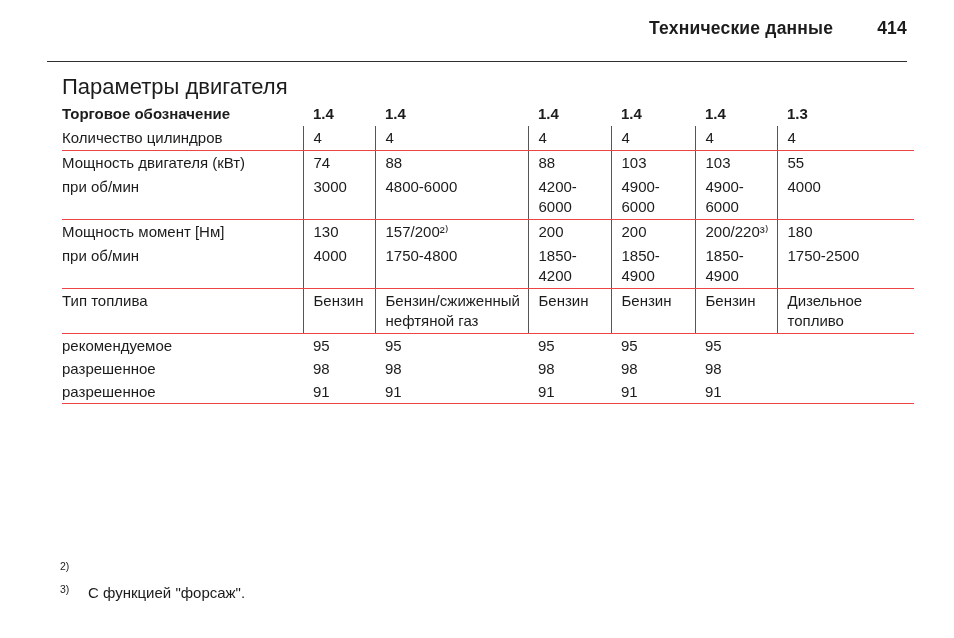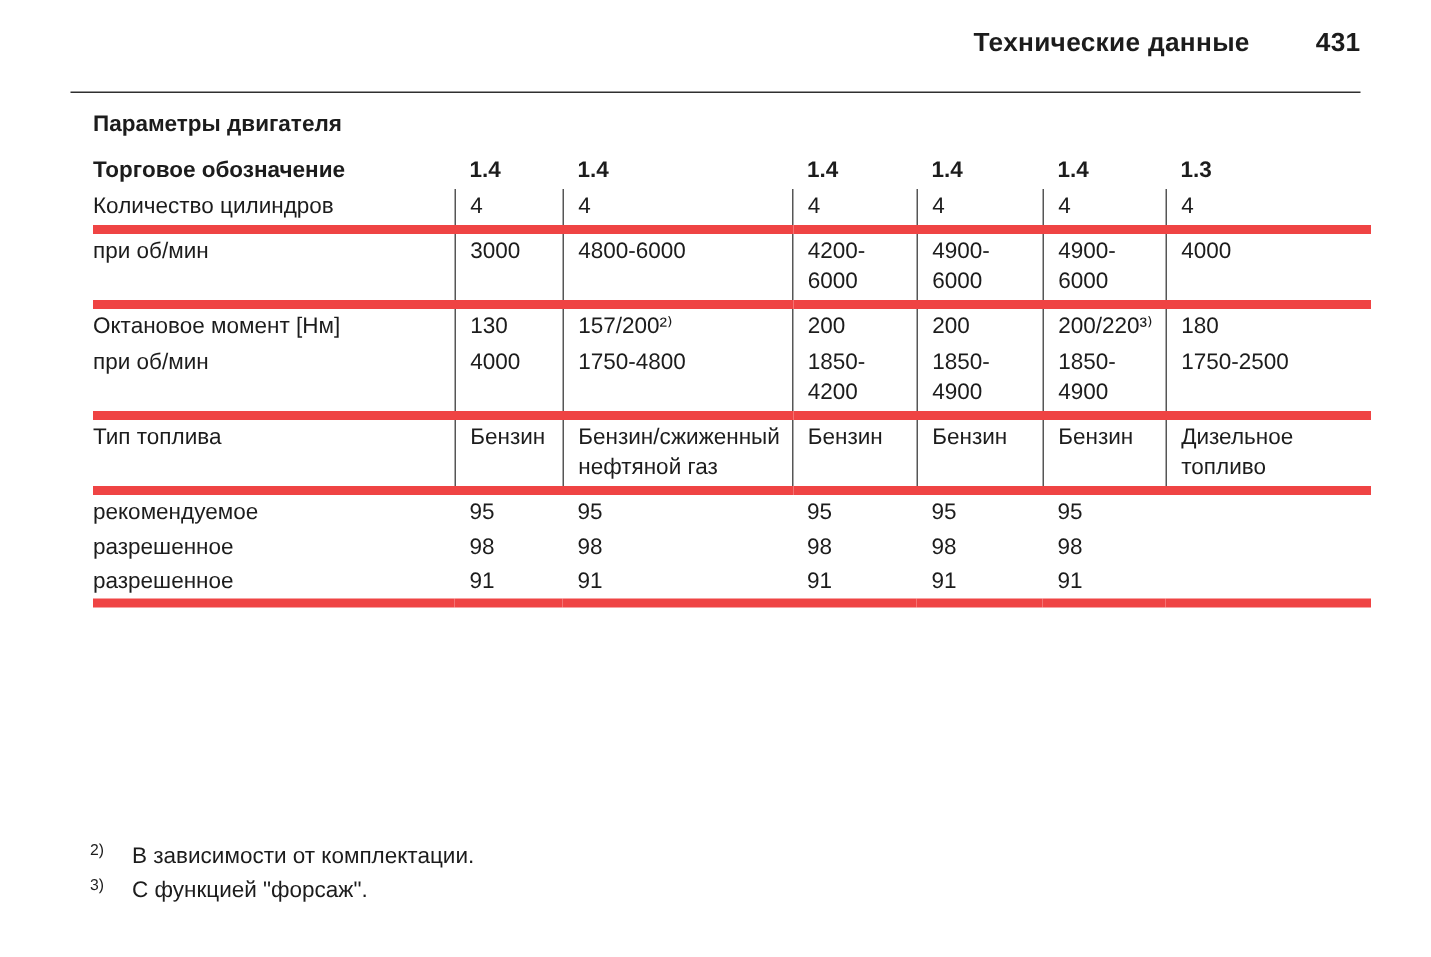--- a/index.html
+++ b/index.html
@@ -8,48 +8,48 @@
     font-family:"Liberation Sans","DejaVu Sans",sans-serif;
     color:#1c1c1c;overflow:hidden;
   }
   
   .page-header{
     position:absolute;top:18px;right:47px;display:flex;align-items:baseline;gap:44px;
     font-weight:bold;font-size:17.5px;letter-spacing:.2px;
   }
   .header-rule{position:absolute;left:47px;top:61px;width:860px;height:1px;background:#2f2f2f;}
   
-  .section-title{position:absolute;left:62px;top:74px;font-size:15px;font-weight:bold;}
+  .section-title{position:absolute;left:62px;top:74px;font-size:22px;font-weight:normal;}
   
   table.spec{
     position:absolute;left:62px;top:102px;border-collapse:collapse;table-layout:fixed;
     width:852px;font-size:15px;
   }
   td{vertical-align:top;padding:2px 6px 2px 10px;line-height:20px;overflow:hidden;}
   td.lbl{padding-left:0;}
   td.hd{font-weight:bold;}
-  .bb{border-bottom:6px solid #ef4444;}
+  .bb{border-bottom:1px solid #ef4444;}
   .bbthick{border-bottom:2px solid #1f1f1f;}
   .bbend{border-bottom:2.5px solid #1f1f1f;}
   .vs{border-left:1px solid #565656;}
   tr.ron-vals td{padding-top:1px;padding-bottom:1px;line-height:21px;}
   .ron-label div{display:block;}
   
   .footnotes{position:absolute;left:60px;top:560px;font-size:15px;line-height:22px;}
   .fn-line{display:flex;align-items:baseline;}
   .fn-marker{font-size:10.5px;vertical-align:super;position:relative;top:-5px;width:28px;flex:0 0 28px;}
 </style>
 </head>
 <body>
 
 <div id="page">
 
   <div class="page-header">
     <span>Технические данные</span>
-    <span>431</span>
+    <span>414</span>
   </div>
   <div class="header-rule"></div>
 
   <div class="section-title">Параметры двигателя</div>
 
   <table class="spec">
     <colgroup>
       <col style="width:241px">
         <col style="width:72px">
         <col style="width:153px">
@@ -74,31 +74,40 @@
         <td class="bb vs">4</td>
         <td class="bb vs">4</td>
         <td class="bb vs">4</td>
         <td class="bb vs">4</td>
         <td class="bb vs">4</td>
         <td class="bb vs">4</td>
       </tr>
 
 
       <tr>
+        <td class="lbl">Мощность двигателя (кВт)</td>
+        <td class="vs">74</td>
+        <td class="vs">88</td>
+        <td class="vs">88</td>
+        <td class="vs">103</td>
+        <td class="vs">103</td>
+        <td class="vs">55</td>
+      </tr>
+      <tr>
         <td class="lbl bb">при об/мин</td>
         <td class="bb vs">3000</td>
         <td class="bb vs">4800-6000</td>
         <td class="bb vs">4200-6000</td>
         <td class="bb vs">4900-6000</td>
         <td class="bb vs">4900-6000</td>
         <td class="bb vs">4000</td>
       </tr>
 
       <tr>
-        <td class="lbl">Октановое момент [Нм]</td>
+        <td class="lbl">Мощность момент [Нм]</td>
         <td class="vs">130</td>
         <td class="vs">157/200²⁾</td>
         <td class="vs">200</td>
         <td class="vs">200</td>
         <td class="vs">200/220³⁾</td>
         <td class="vs">180</td>
       </tr>
       <tr>
         <td class="lbl bb">при об/мин</td>
         <td class="bb vs">4000</td>
@@ -146,21 +155,20 @@
         <td class="bb">91</td>
         <td class="bb"></td>
       </tr>
 
     </tbody>
   </table>
 
   <div class="footnotes">
     <div class="fn-line">
       <span class="fn-marker">2)</span>
-      <span>В зависимости от комплектации.</span>
     </div>
     <div class="fn-line">
       <span class="fn-marker">3)</span>
       <span>С функцией "форсаж".</span>
     </div>
   </div>
 
 </div>
 
 </body></html>

